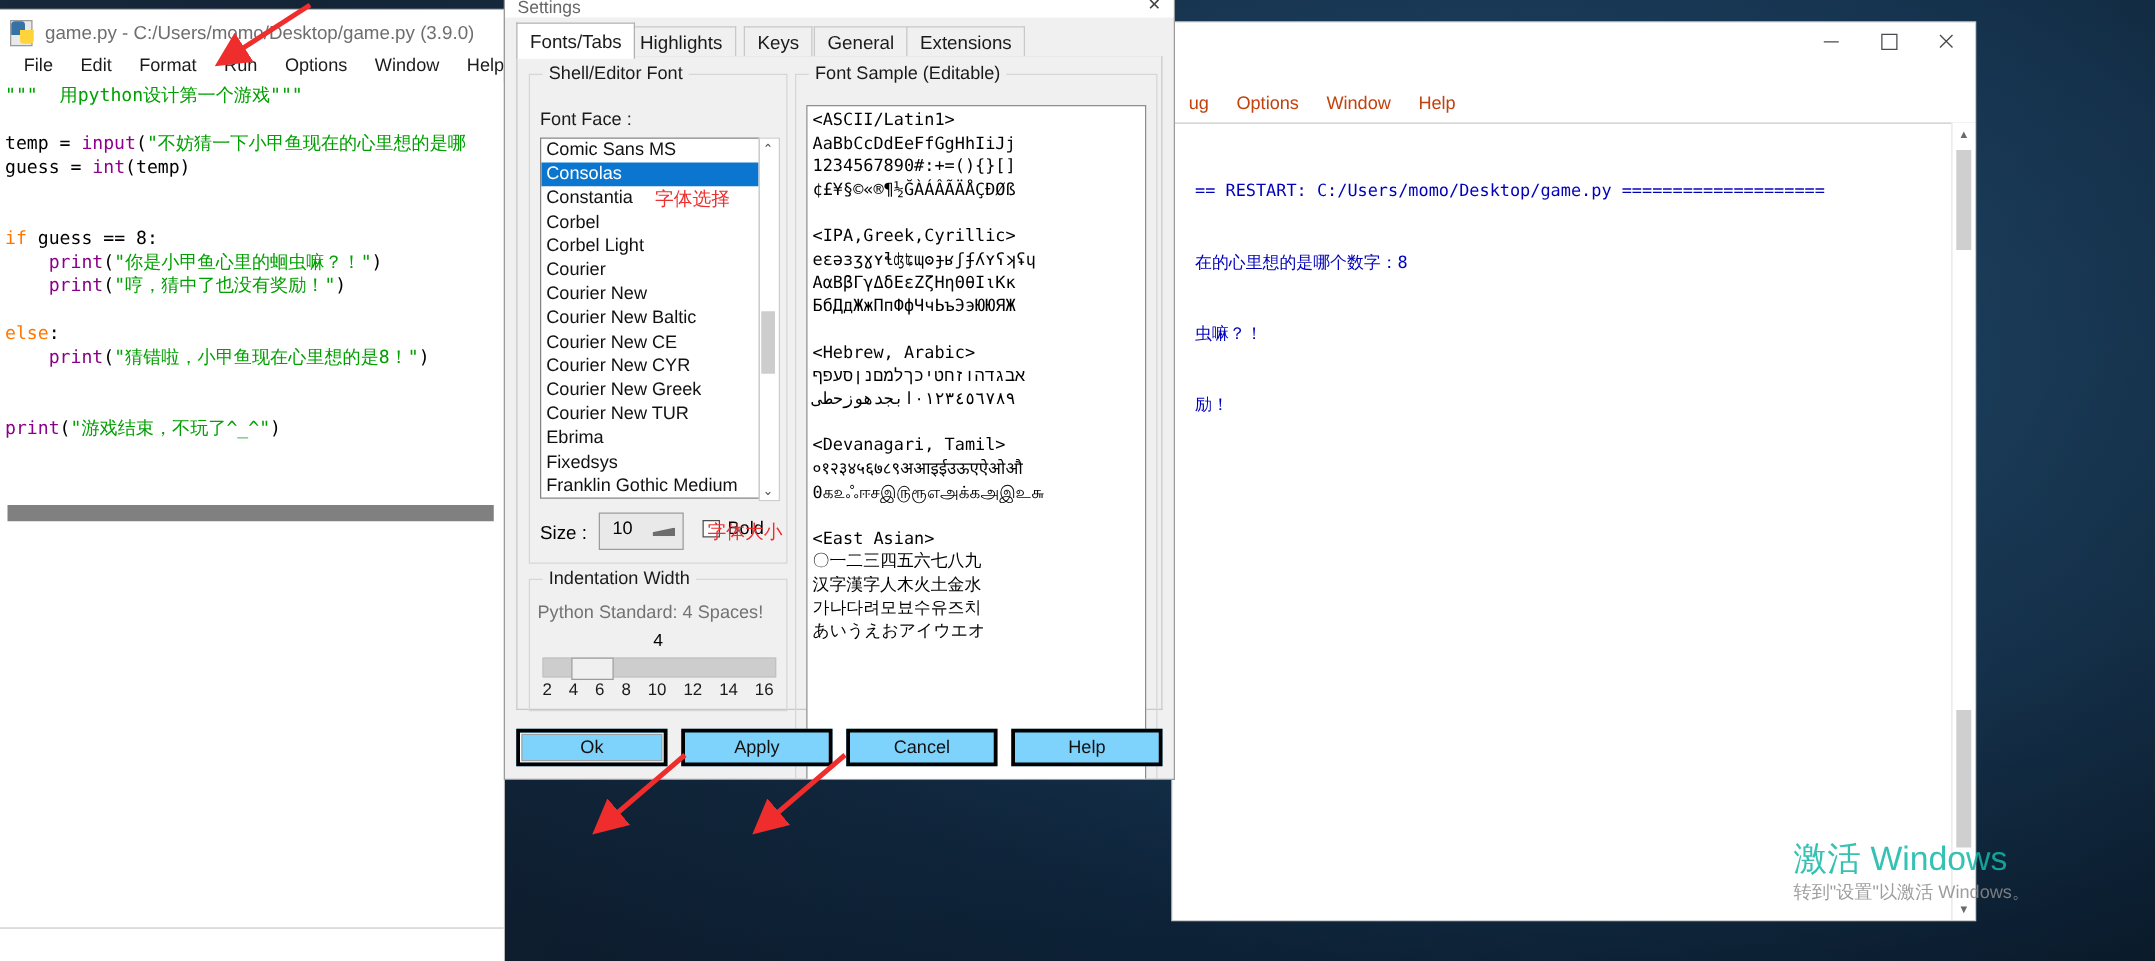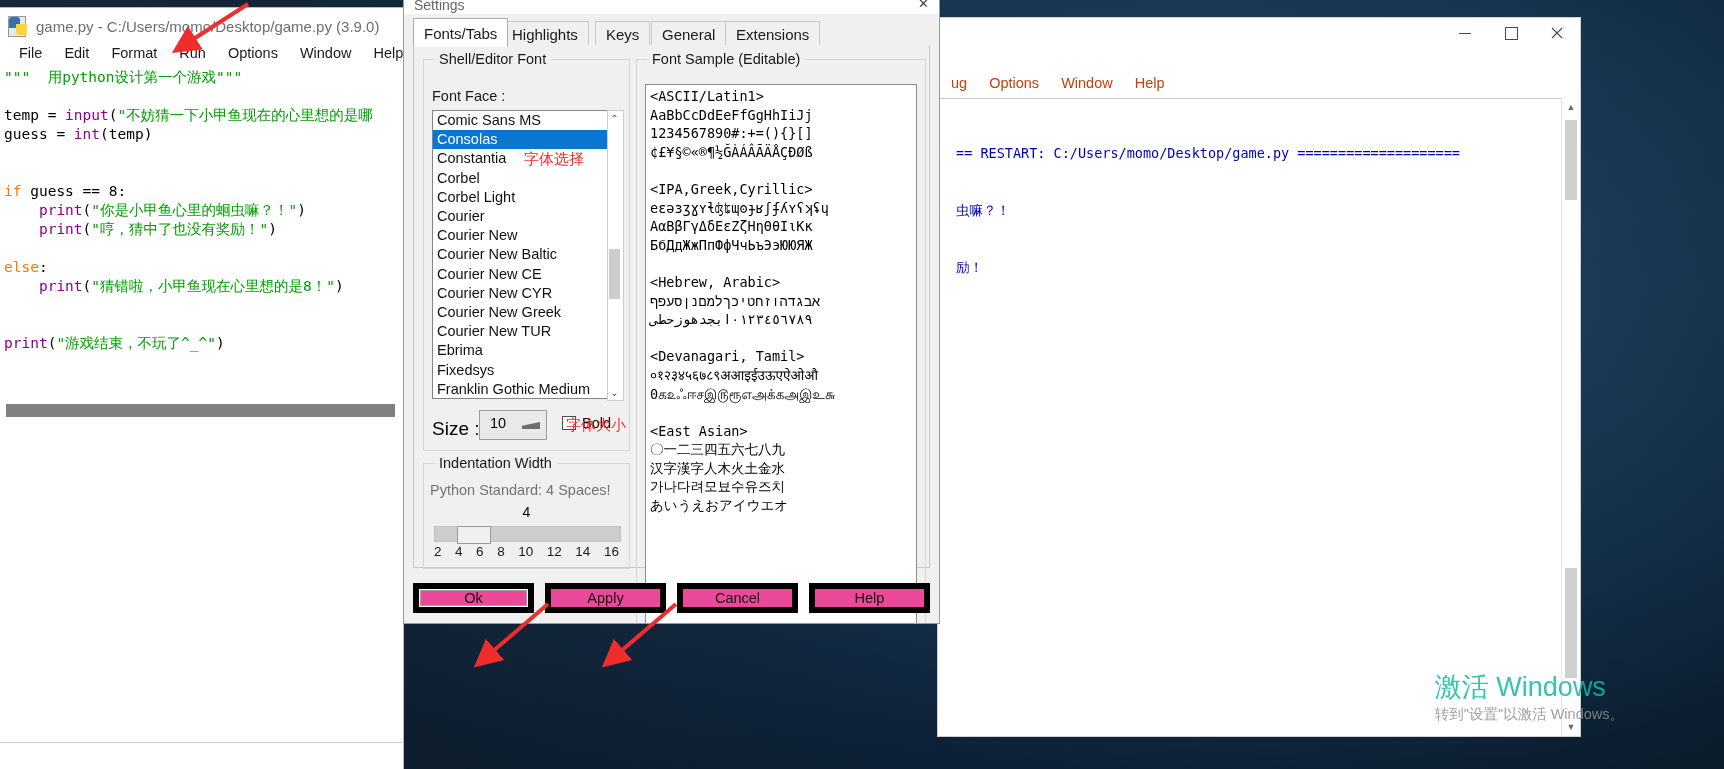--- a/index.html
+++ b/index.html
@@ -87,41 +87,41 @@
 
   #fontFaceLbl{position:absolute;left:8px;top:28px;font-size:14.5px;color:#1a1a1a;}
   #fontList{position:absolute;left:8px;top:50px;width:174px;height:287px;background:#fff;border:1px solid #848484;overflow:hidden;}
   .fitem{font-size:14.5px;line-height:19.2px;padding:0 4px;color:#111;white-space:nowrap;}
   .fitem.sel{background:#0b76d0;color:#fff;}
   #fontScroll{position:absolute;left:183px;top:50px;width:15px;height:289px;background:#fff;border:1px solid #cdcdcd;}
   #fontScroll .ar{position:absolute;left:0;width:13px;height:15px;display:flex;align-items:center;justify-content:center;color:#4a4a4a;font-size:10px;}
   #fontScroll .th{position:absolute;left:1px;width:11px;background:#cdcdcd;}
 
   #sizeRow{position:absolute;left:8px;top:350px;width:190px;height:34px;}
-  #sizeLbl{position:absolute;left:0;top:8px;font-size:19px;text-align:right;}
+  #sizeLbl{position:absolute;left:0;top:8px;font-size:15px;text-align:right;}
   #sizeBox{position:absolute;left:47px;top:0;width:66px;height:28px;background:#e9e9e9;border:1px solid #9d9d9d;}
   #sizeBox .val{position:absolute;left:10px;top:4px;font-size:14.5px;}
   #sizeBox .hnd{position:absolute;right:6px;top:11px;width:18px;height:7px;background:#6d6d6d;
      clip-path:polygon(0 55%,100% 0,100% 100%,0 100%);}
   #boldWrap{position:absolute;left:130px;top:5px;display:flex;align-items:center;gap:6px;}
   #boldBox{width:12px;height:12px;border:1px solid #4c4c4c;background:#fff;}
   #boldLbl{font-size:14.5px;}
 
   #indentHint{position:absolute;left:6px;top:18px;font-size:14.5px;color:#737373;white-space:nowrap;}
   #indentVal{position:absolute;left:0;right:0;top:40px;text-align:center;font-size:14px;}
   #slider{position:absolute;left:10px;top:62px;width:185px;height:14px;background:#cdcdcd;border:1px solid #c2c2c2;}
   #sliderThumb{position:absolute;left:22px;top:-1px;width:32px;height:16px;background:#f0f0f0;border:1px solid #9b9b9b;}
   #ticks{position:absolute;left:10px;top:80px;width:185px;display:flex;justify-content:space-between;font-size:13.5px;color:#1a1a1a;}
 
   #sampleBox{position:absolute;left:8px;top:24px;width:270px;height:552px;background:#fff;border:1px solid #8d8d8d;overflow:hidden;}
   #sampleText{padding:2px 4px;font-family:"DejaVu Sans Mono","Liberation Mono",monospace;
      font-size:13.5px;line-height:18.6px;white-space:pre;color:#000;}
 
   #btnrow{position:absolute;left:9px;right:9px;bottom:10px;height:30px;display:flex;gap:11px;}
-  .dbtn{flex:1;background:#ec4899;border:6px solid #000000;font-size:14.5px;color:#111;
+  .dbtn{flex:1;background:#7dd3fc;border:3px solid #000000;font-size:14.5px;color:#111;
      display:flex;align-items:center;justify-content:center;}
   .dbtn.focus{box-shadow:inset 0 0 0 1px #fff, inset 0 0 0 2px #9f9f9f;}
 
   
   .anno{position:absolute;color:#ef2d2d;font-size:15px;font-family:"DejaVu Sans",sans-serif;white-space:nowrap;text-align:center;}
   .arrowsvg{position:absolute;overflow:visible;}
 
   
   #watermark{position:absolute;right:100px;bottom:45px;text-align:left;color:#8a8a8a;opacity:.85;}
   #wmTitle{font-size:27px;color:#14b8a6;line-height:34px;}
@@ -149,20 +149,21 @@
   <div id="shellMenu">
     <span class="mi">ug</span>
     <span class="mi">Options</span>
     <span class="mi">Window</span>
     <span class="mi">Help</span>
   </div>
   <div id="shellMenuSep"></div>
 
   <div id="shellText">
     <div>== RESTART: C:/Users/momo/Desktop/game.py ====================</div>
+    <div>在的心里想的是哪个数字：8</div>
     <div>虫嘛？！</div>
     <div>励！</div>
   </div>
 
   <div class="vscroll" style="top:80px;bottom:0;">
     <div class="arrow" style="top:0;">▲</div>
     <div class="vthumb" style="top:22px;height:80px;"></div>
     <div class="vthumb" style="top:470px;height:110px;"></div>
     <div class="arrow" style="bottom:0;">▼</div>
   </div>

